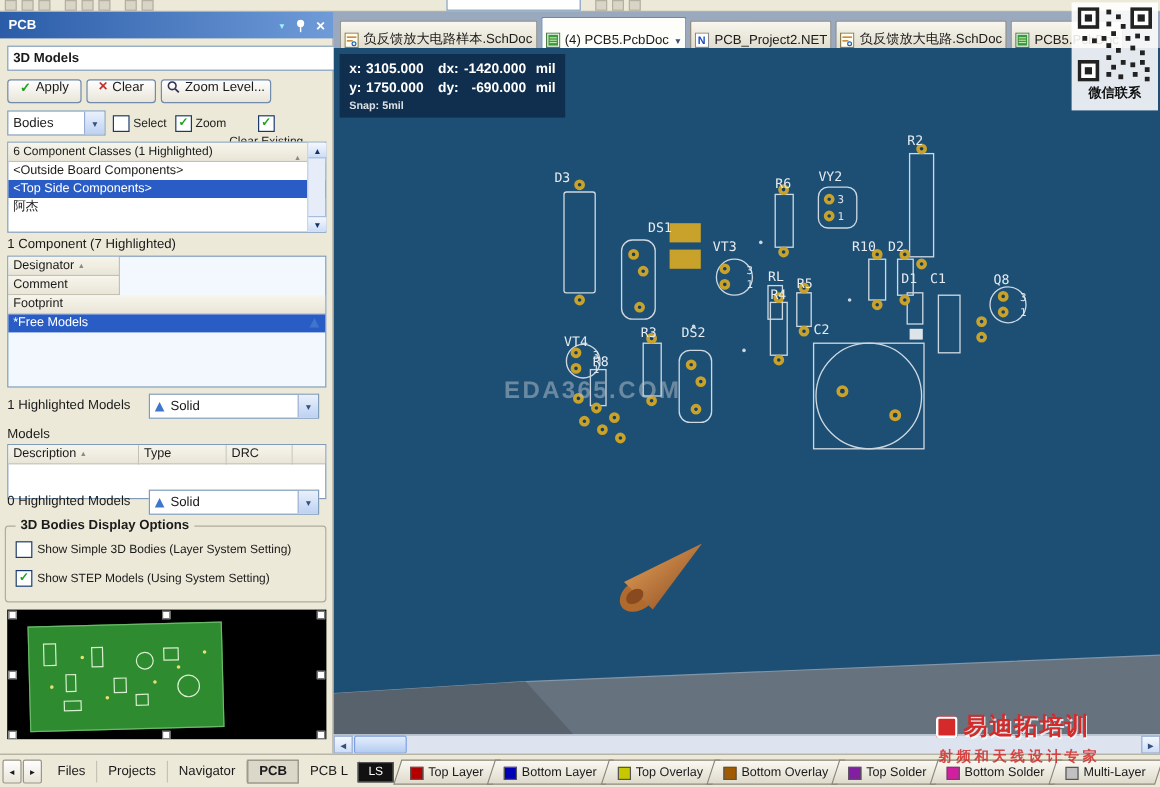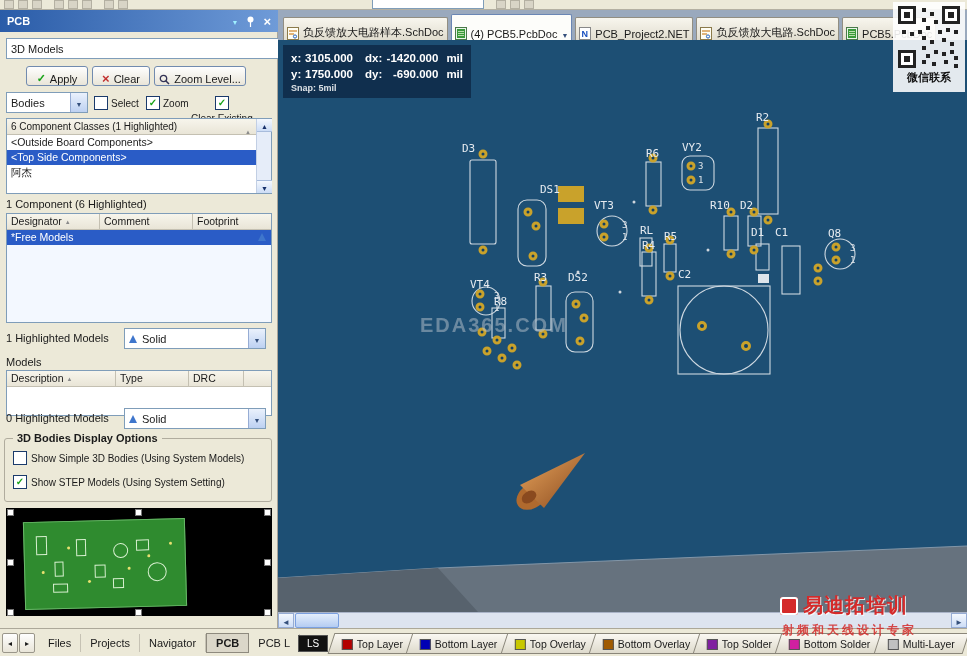--- a/index.html
+++ b/index.html
@@ -1,22 +1,22 @@
 <!DOCTYPE html>
 <html><head>
 <meta charset="utf-8">
 <style>
   html,body{margin:0;padding:0;background:#888;}
   .app{position:relative;width:967px;height:656px;background:#ece9d8;overflow:hidden;
        font-family:"Liberation Sans",sans-serif;font-size:11px;color:#1a1a1a;}
   .abs{position:absolute;box-sizing:border-box;}
   
-  .btn{display:flex;align-items:flex-end;justify-content:center;gap:4px;
+  .btn{display:flex;align-items:flex-start;justify-content:center;gap:4px;
        background:linear-gradient(#fefefe,#e9e5d8);border:1px solid #718baf;border-radius:3px;
-       font-size:11px;cursor:default;margin-left:20px;}
+       font-size:11px;cursor:default;}
   .combo{display:flex;align-items:center;background:#fff;border:1px solid #7f9db9;
          font-size:11px;padding-left:4px;overflow:hidden;}
   .combo .carr{margin-left:auto;align-self:stretch;width:16px;
          background:linear-gradient(#eaf1fc,#bdd1f2);border-left:1px solid #96acd4;
          display:flex;align-items:center;justify-content:center;}
   .i-down::before{content:"▼";font-size:7px;color:#35507c;}
   .i-sort::before{content:"▲";font-size:6px;color:#8a8a8a;}
   .i-up7::before{content:"▲";font-size:7px;color:#16306a;}
   .i-dn7::before{content:"▼";font-size:7px;color:#16306a;}
   .i-left::before{content:"◄";font-size:8px;color:#35507c;}
@@ -89,21 +89,21 @@
       <span style="margin-left:auto;display:flex;gap:8px;align-items:center;">
         <span class="i-down" style="filter:brightness(3);"></span>
         <svg width="9" height="11">
             <circle cx="4.5" cy="3.5" r="3" fill="#fff"></circle>
             <rect x="3.9" y="6" width="1.2" height="5" fill="#fff"></rect>
           </svg>
         <span class="i-x" style="font-weight:bold;font-size:13px;"></span>
       </span>
     </div>
 
-    <div class="abs combo" style="left:6px;top:28px;width:312px;height:21px;">
+    <div class="abs combo" style="left:6px;top:28px;width:312px;height:21px;font-weight:bold;">
       <span>3D Models</span>
       <span class="carr">
           <span class="i-down"></span>
         </span>
     </div>
 
     <div class="abs btn" style="left:6px;top:56px;width:62px;height:20px;">
       <span class="i-chk"></span>
       <span>Apply</span>
     </div>
@@ -145,24 +145,24 @@
       </div>
       <div class="lrow">&lt;Outside Board Components&gt;</div>
       <div class="lrow sel">&lt;Top Side Components&gt;</div>
       <div class="lrow">阿杰</div>
       <div class="abs" style="right:0;top:0;width:15px;height:74px;background:#e6edf9;border-left:1px solid #c2cfe4;">
         <div class="abs" style="left:0;top:0;width:15px;height:13px;background:linear-gradient(#f4f8fe,#cdddf6);border-bottom:1px solid #a8bcdc;text-align:center;"><span class="i-up7"></span></div>
         <div class="abs" style="left:0;bottom:0;width:15px;height:13px;background:linear-gradient(#f4f8fe,#cdddf6);border-top:1px solid #a8bcdc;text-align:center;"><span class="i-dn7"></span></div>
       </div>
     </div>
 
-    <div class="abs" style="left:6px;top:188px;">1 Component (6 Highlighted)</div>
+    <div class="abs" style="left:6px;top:188px;">1 Component (7 Highlighted)</div>
 
     <div class="abs lst" style="left:6px;top:203px;width:266px;height:110px;background:#f3f8ff;">
-      <div style="display:flex;">
+      <div style="display:flex;flex-direction:column;">
         <div class="hdrcell" style="width:84px;">
           <span>Designator</span>
             <span class="i-sort"></span>
         </div>
         <div class="hdrcell" style="width:84px;">
           <span>Comment</span>
         </div>
         <div class="hdrcell" style="flex:1;border-right:none;">
           <span>Footprint</span>
         </div>
@@ -206,21 +206,21 @@
       <span>Solid</span>
       <span class="carr">
           <span class="i-down"></span>
         </span>
     </div>
 
     <div class="abs" style="left:4px;top:428px;width:268px;height:64px;border:1px solid #b0ac9e;border-radius:3px;">
       <span style="position:absolute;left:8px;top:-7px;background:#ece9d8;padding:0 4px;font-weight:bold;">3D Bodies Display Options</span>
       <div class="abs" style="left:8px;top:12px;display:flex;align-items:center;gap:4px;width:254px;">
         <span class="cb"></span>
-        <span style="font-size:10px;white-space:nowrap;">Show Simple 3D Bodies (Using System Models)</span>
+        <span style="font-size:10px;white-space:nowrap;">Show Simple 3D Bodies (Layer System Setting)</span>
       </div>
       <div class="abs" style="left:8px;top:36px;display:flex;align-items:center;gap:4px;width:254px;">
         <span class="cb checked"></span>
         <span style="font-size:10px;white-space:nowrap;">Show STEP Models (Using System Setting)</span>
       </div>
     </div>
 
     <div class="abs" style="left:6px;top:498px;width:266px;height:108px;background:#000;overflow:hidden;">
       <div class="abs" style="left:18px;top:12px;width:162px;height:88px;background:#2f8b2f;border:1px solid #6ab86a;transform:rotate(-1.5deg);">
         <svg width="162" height="88">

